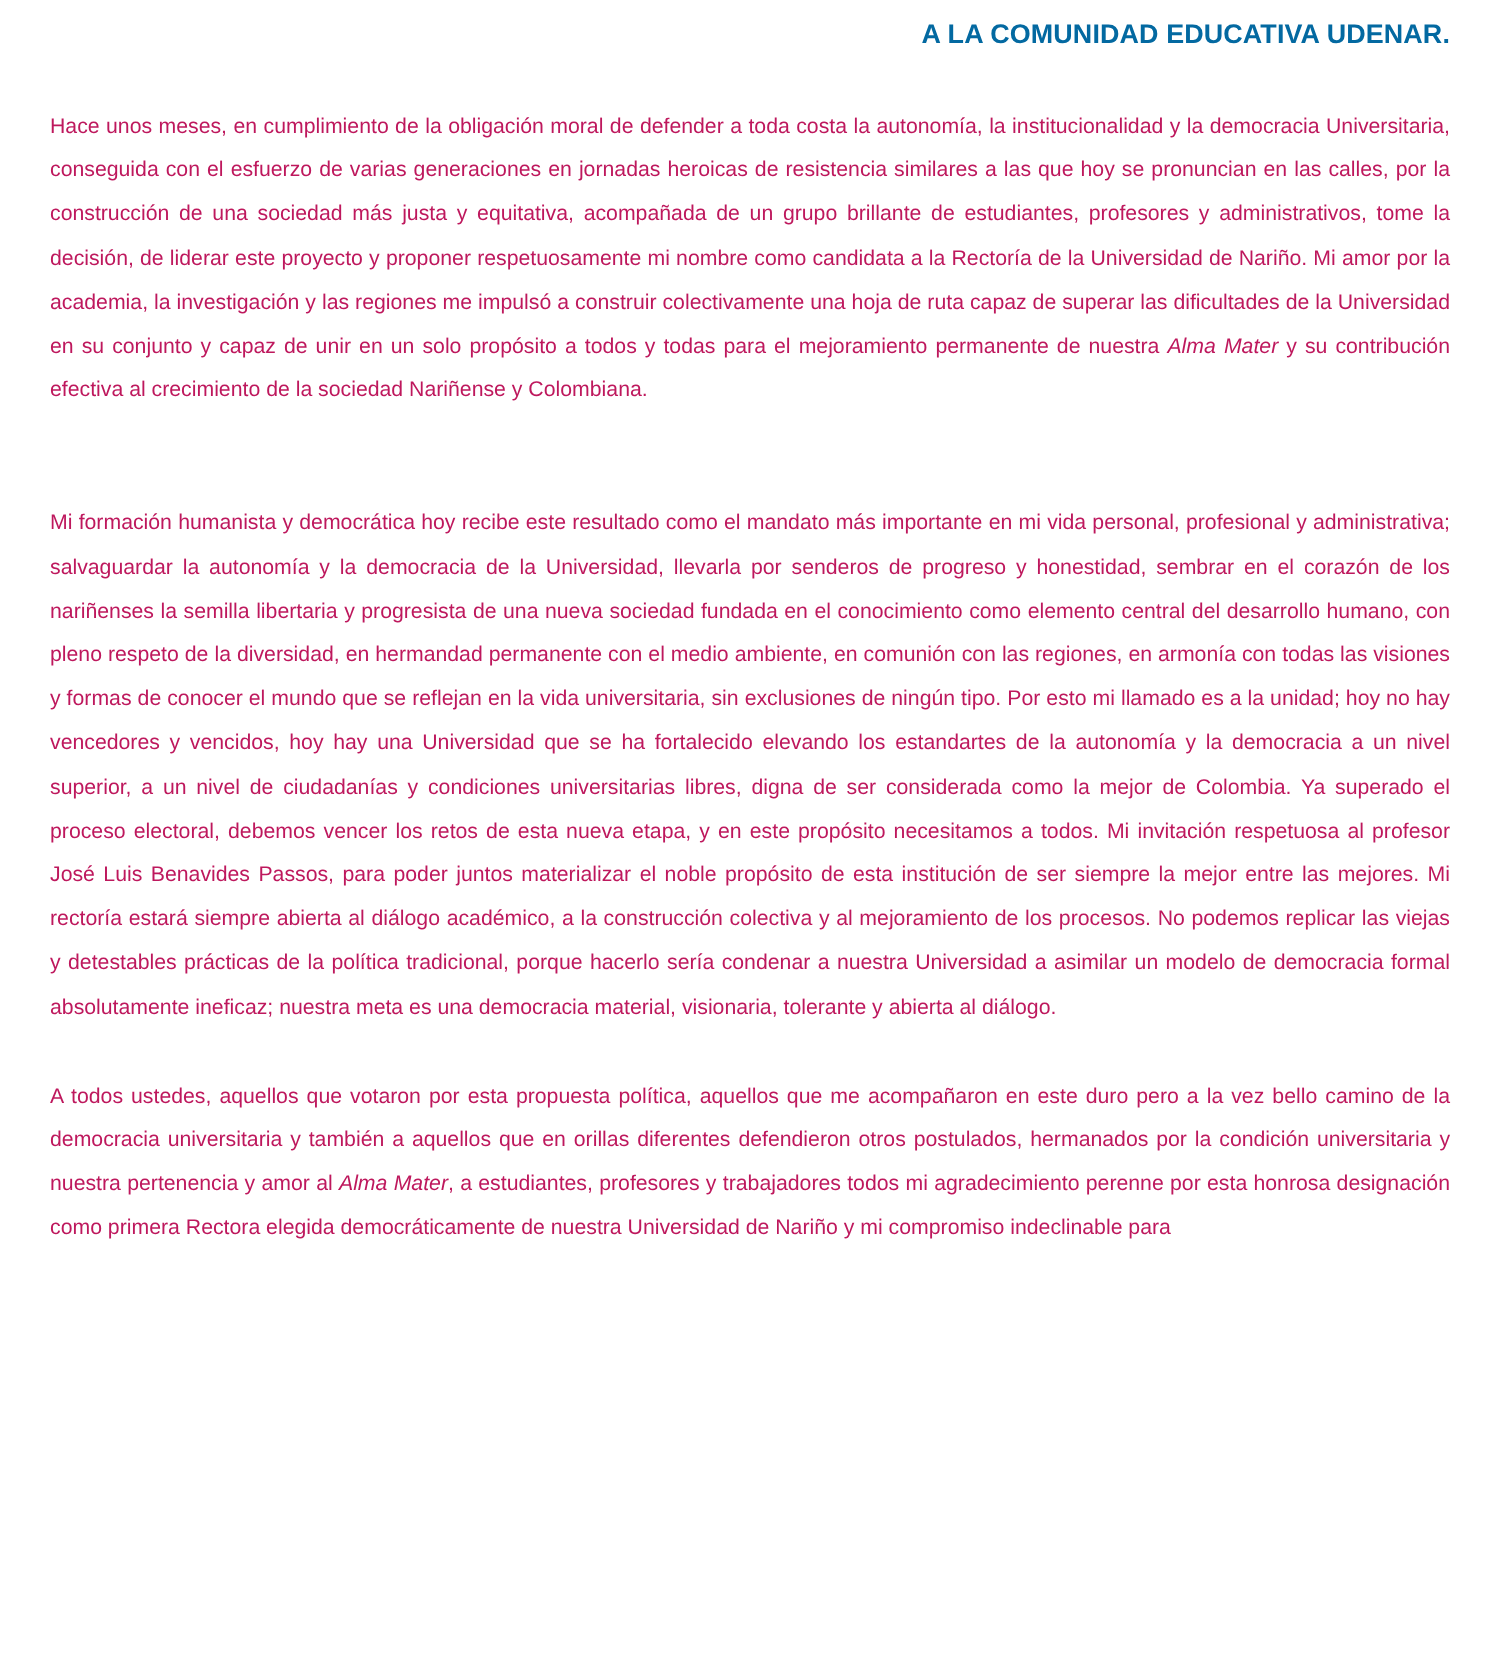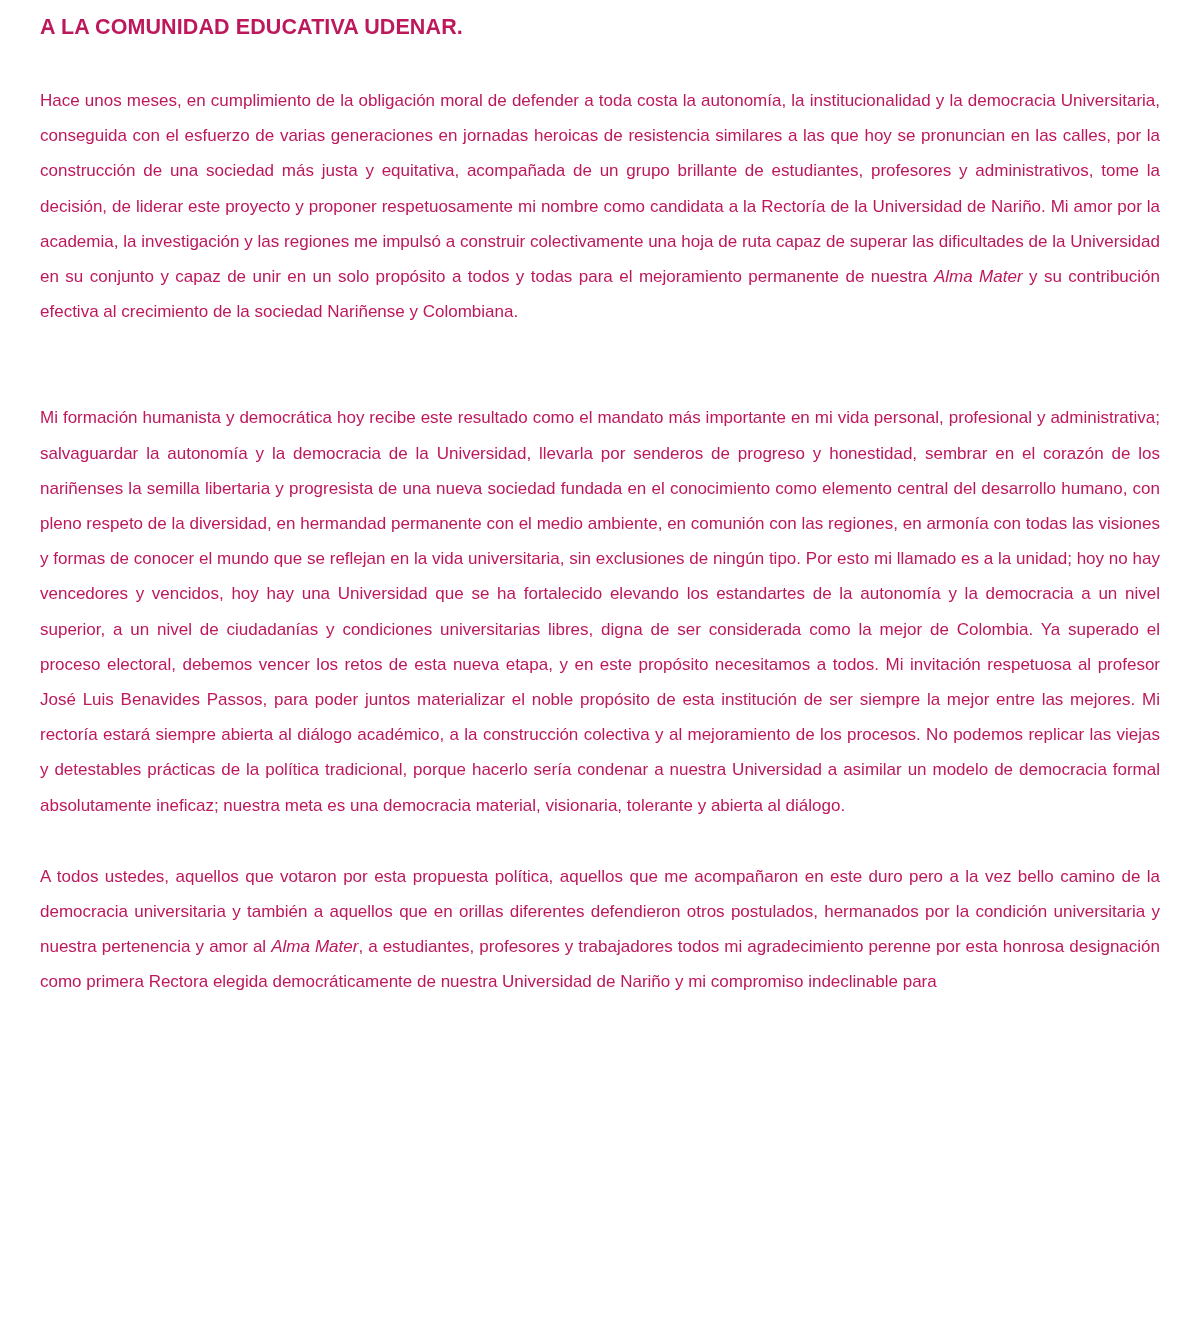--- a/index.html
+++ b/index.html
@@ -22,27 +22,27 @@
   }
 
   .doc-body {
     position: absolute;
     left: 40px;
     top: 0;
     width: 1120px;
   }
 
   .doc-title {
-    text-align: left;
+    text-align: right;
     font-weight: bold;
     font-size: 21.5px;
     line-height: 34px;
     margin: 10px 0 0 0;
     letter-spacing: 0.1px;
-    color: #be185d;
+    color: #0369a1;
   }
 
   .para {
     text-align: justify;
     text-justify: inter-word;
     font-size: 17px;
     line-height: 35.2px;
     margin: 0;
     color: #be185d;
     word-spacing: 0px;

